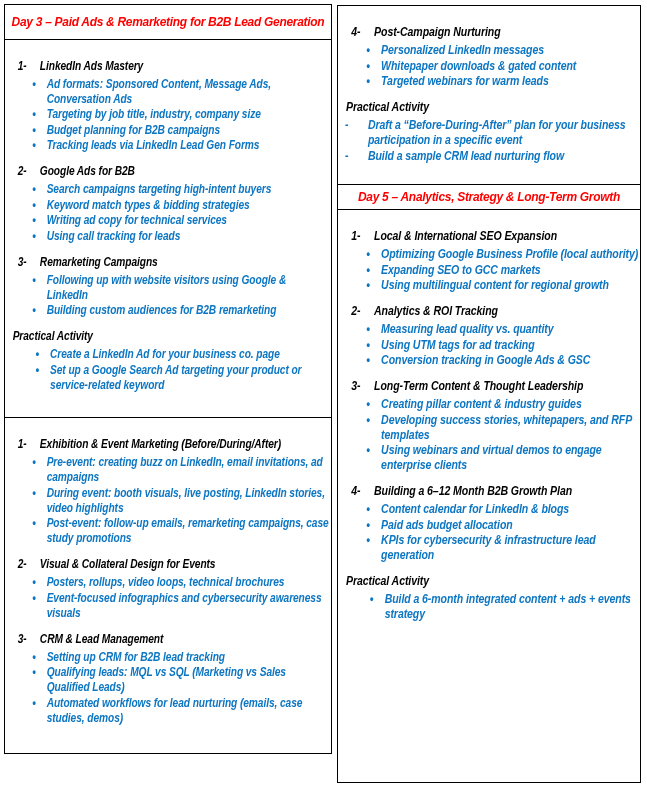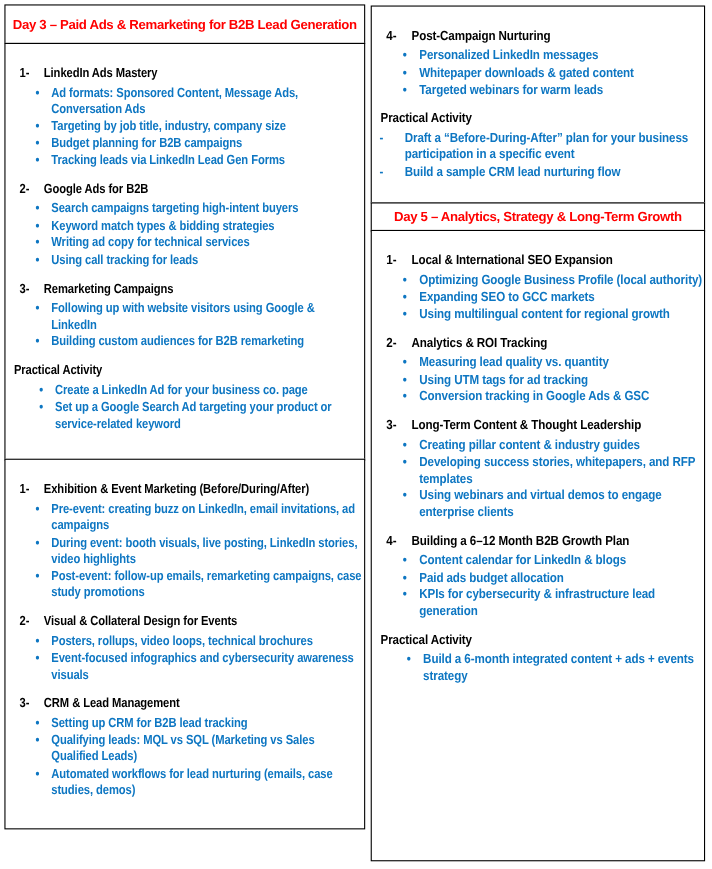--- a/index.html
+++ b/index.html
@@ -9,20 +9,21 @@
     height: 790px;
     background: #ffffff;
     font-family: "Liberation Sans", sans-serif;
     overflow: hidden;
   }
   .page {
     position: relative;
     width: 647px;
     height: 790px;
     background: #ffffff;
+    font-style: italic;
   }
   .col { position: absolute; }
   .cell {
     box-sizing: border-box;
     border: 1.5px solid #000000;
     background: #ffffff;
     overflow: hidden;
   }
   .cell + .cell { margin-top: -1.5px; }
   .header-cell {

